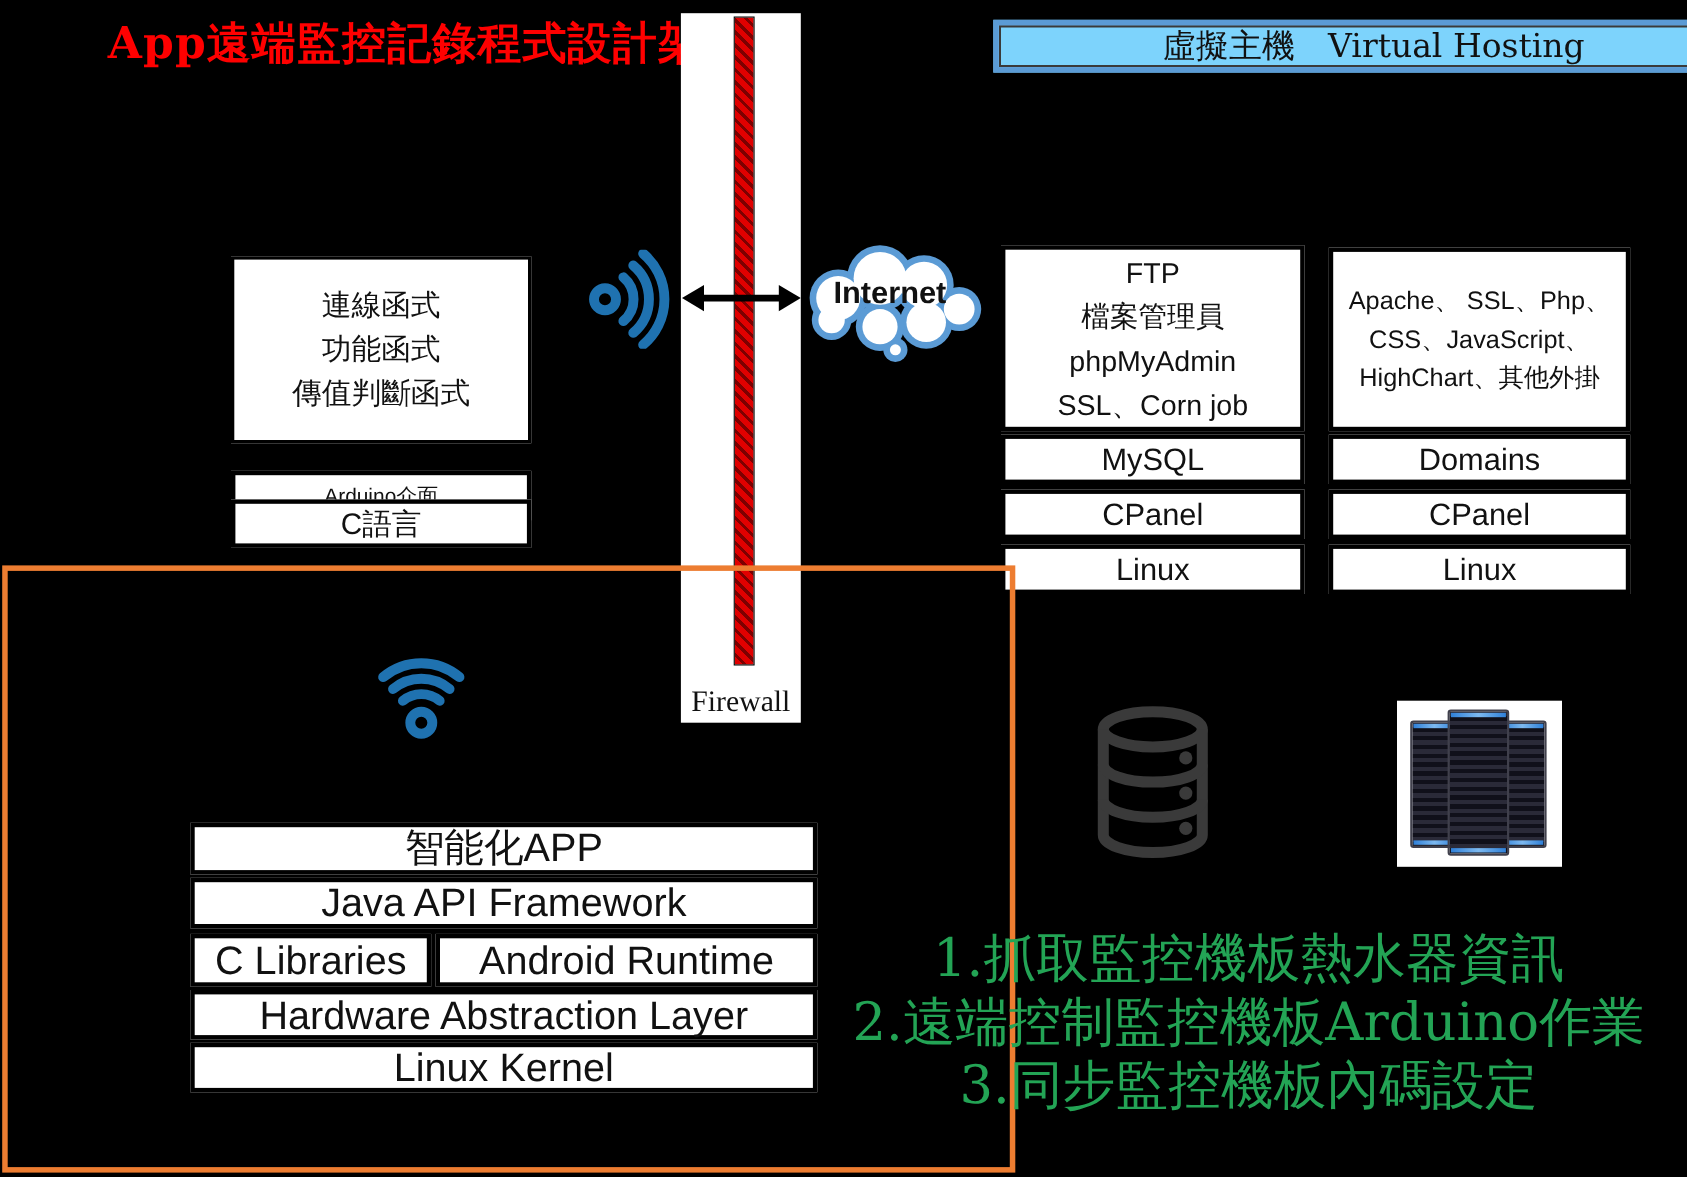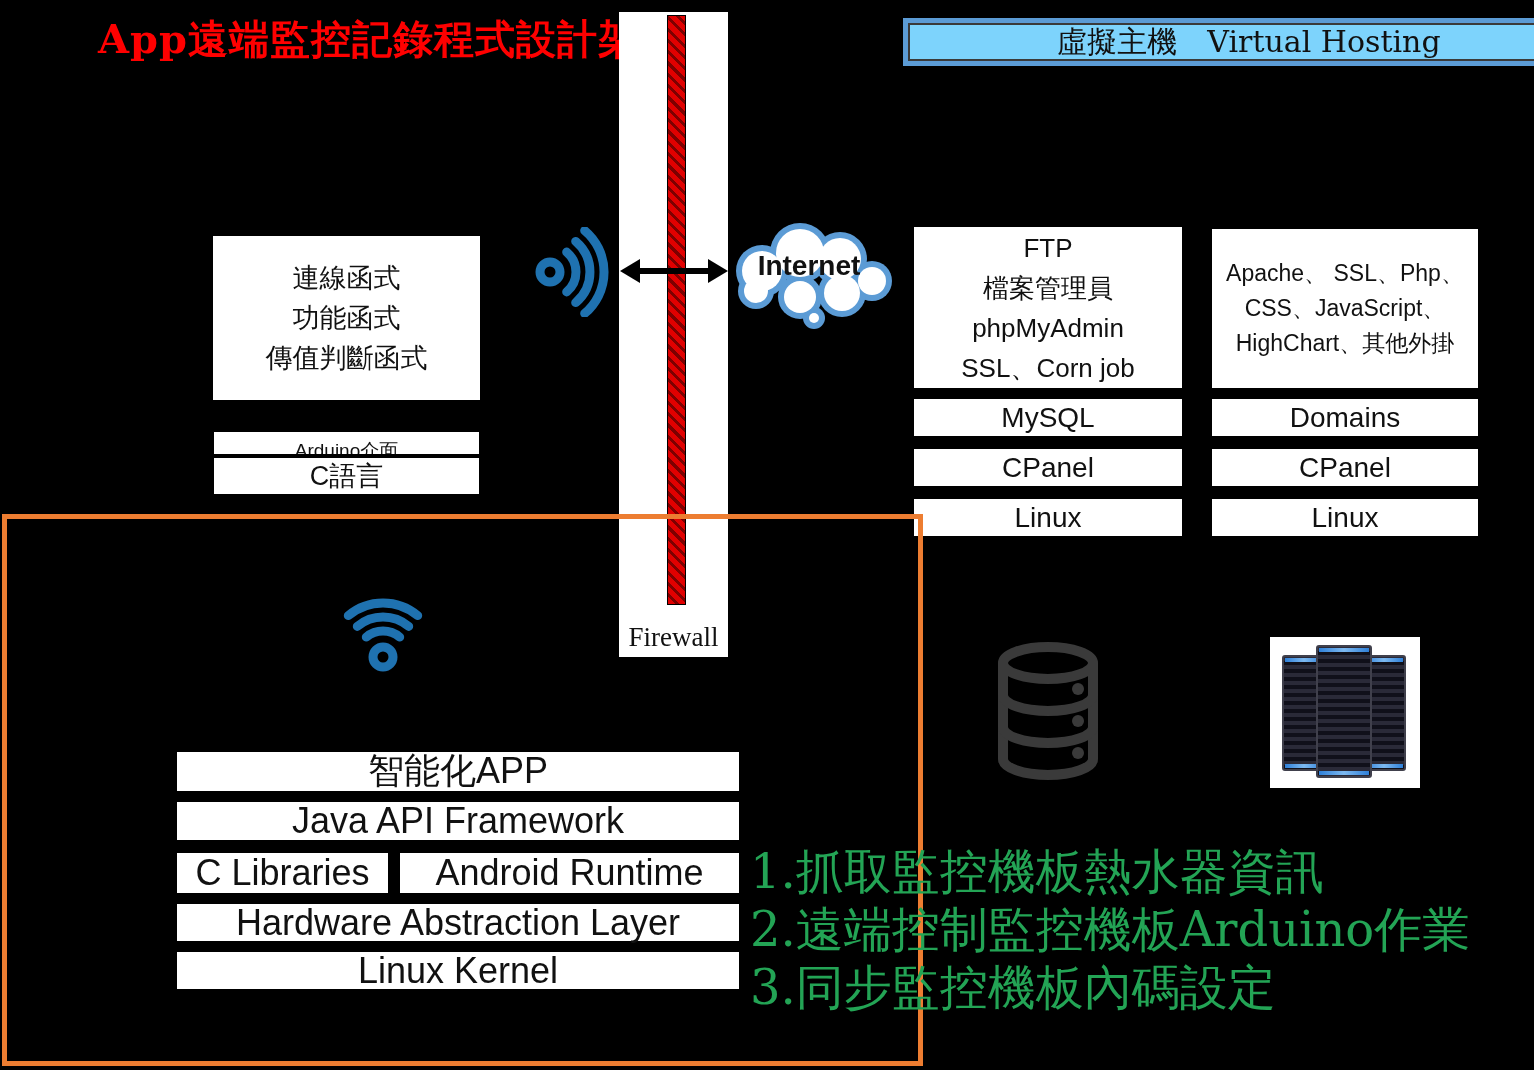--- a/index.html
+++ b/index.html
@@ -73,22 +73,22 @@
          background:repeating-linear-gradient(180deg,#2a2a38 0 4px,#10101a 4px 8px);}
   .tower::before{content:"";position:absolute;left:1px;right:1px;top:1px;height:4px;
          background:linear-gradient(90deg,#2f80d8,#7db9f0,#2f80d8);}
   .tower::after{content:"";position:absolute;left:1px;right:1px;bottom:1px;height:4px;
          background:linear-gradient(90deg,#2f80d8,#7db9f0,#2f80d8);}
   #t-left{left:12px;top:18px;width:44px;height:116px;}
   #t-right{left:92px;top:18px;width:44px;height:116px;}
   #t-center{left:46px;top:8px;width:56px;height:133px;z-index:2;}
 
   
-  #notes{left:750px;top:842px;z-index:7;font-family:"DejaVu Serif",serif;
-         font-size:48px;line-height:58px;color:#23A455;white-space:nowrap;}
+  #notes{left:775px;top:842px;z-index:7;font-family:"DejaVu Serif",serif;
+         font-size:48px;line-height:58px;color:#23A455;white-space:nowrap;text-align:center;}
 </style>
 </head>
 <body>
 
 <div id="canvas">
 
   <div id="title" class="abs">App遠端監控記錄程式設計架構</div>
 
   <div id="vhbox" class="abs">
     <span class="serif">虛擬主機　Virtual Hosting</span>

